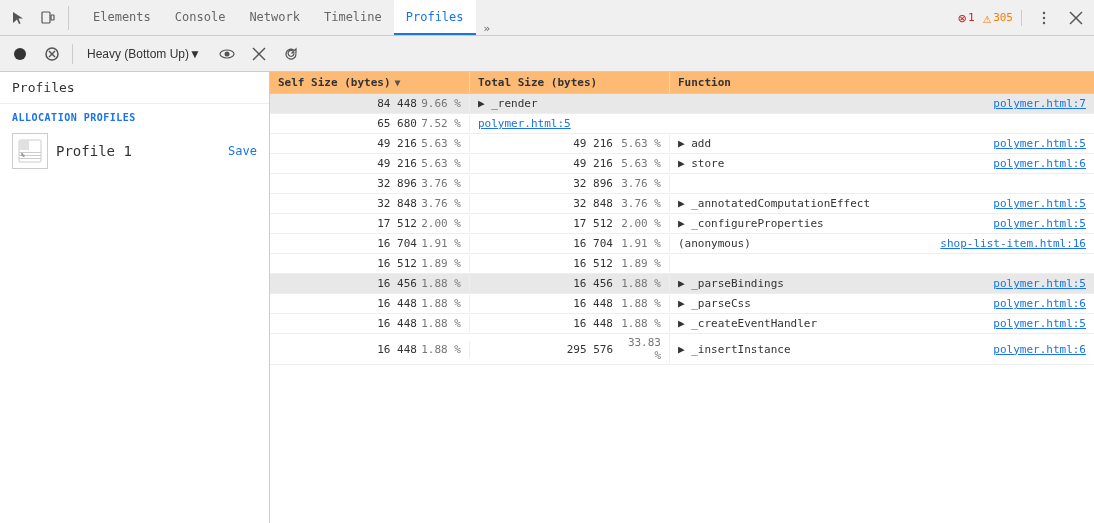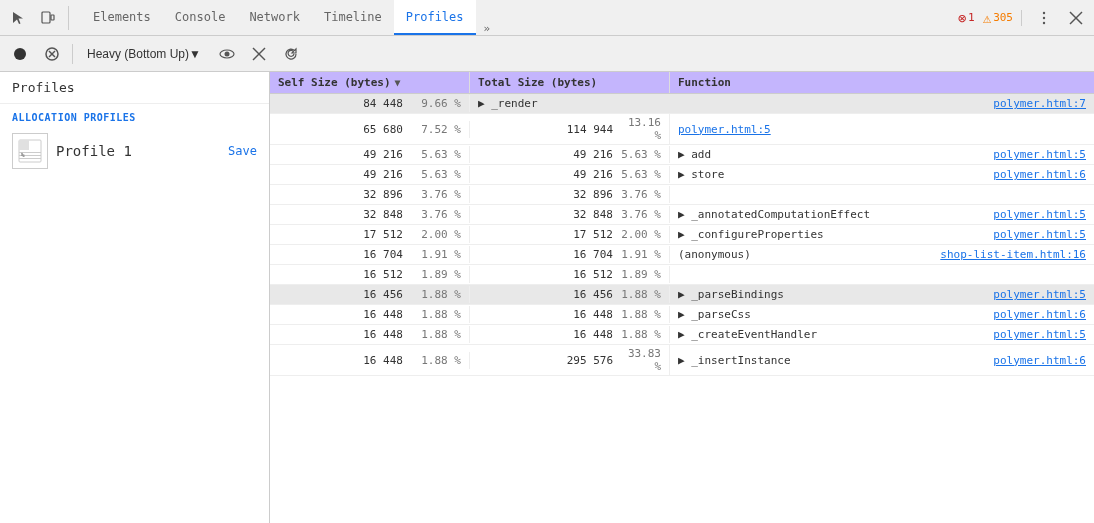--- a/index.html
+++ b/index.html
@@ -86,34 +86,34 @@
     .profile-icon-inner { display: flex; flex-direction: column; align-items: center; gap: 1px; }
     .profile-label { font-size: 14px; color: #333; flex: 1; }
     .save-link { color: #1a73e8; font-size: 12px; cursor: pointer; }
 
     
     .data-panel { flex: 1; overflow: auto; display: flex; flex-direction: column; }
 
     
     .col-headers {
       display: flex; align-items: center;
-      border-bottom: 1px solid #ccc; background: #c4b5fd;
+      border-bottom: 1px solid #ccc; background: #fdba74;
       flex-shrink: 0; position: sticky; top: 0; z-index: 1;
     }
     .col-self { width: 200px; flex-shrink: 0; padding: 4px 8px; font-size: 11px; color: #333; font-weight: 600; display: flex; align-items: center; gap: 4px; border-right: 1px solid #ddd; }
     .col-total { width: 200px; flex-shrink: 0; padding: 4px 8px; font-size: 11px; color: #333; font-weight: 600; border-right: 1px solid #ddd; }
     .col-function { flex: 1; padding: 4px 8px; font-size: 11px; color: #333; font-weight: 600; }
 
     
     .data-row {
       display: flex; align-items: center;
       border-bottom: 1px solid #eee; min-height: 20px;
     }
     .data-row.highlighted { background: #e8e8e8; }
-    .cell-self { width: 200px; flex-shrink: 0; padding: 2px 8px; display: flex; gap: 14px; justify-content: flex-end; align-items: center; border-right: 1px solid #eee; font-size: 11px; }
+    .cell-self { width: 200px; flex-shrink: 0; padding: 2px 8px; display: flex; gap: 0; justify-content: flex-end; align-items: center; border-right: 1px solid #eee; font-size: 11px; }
     .cell-total { width: 200px; flex-shrink: 0; padding: 2px 8px; display: flex; gap: 4px; justify-content: flex-end; align-items: center; border-right: 1px solid #eee; font-size: 11px; }
     .cell-function { flex: 1; padding: 2px 8px; display: flex; align-items: center; justify-content: space-between; font-size: 11px; }
     .pct { color: #777; width: 44px; text-align: right; }
     .val { text-align: right; flex: 1; }
     .fn-name { display: flex; align-items: center; gap: 2px; }
     .fn-link { color: #1a73e8; text-decoration: underline; cursor: pointer; font-size: 11px; }
     .fn-text { font-family: monospace; font-size: 11px; }
 
     
     ::-webkit-scrollbar { width: 8px; height: 8px; }
@@ -270,24 +270,20 @@
         <span class="fn-text">▶ _render</span>
       </span>
       <span class="fn-link">polymer.html:7</span>
     </div>
   </div>
           <div class="data-row">
     <div class="cell-self">
       <span class="val">65 680</span>
       <span class="pct">7.52 %</span>
     </div>
-    <div class="cell-total">
-      <span class="val">114 944</span>
-      <span class="pct">13.16 %</span>
-    </div>
     <div class="cell-function">
       <span class="fn-link">polymer.html:5</span>
     </div>
   </div>
           <div class="data-row">
     <div class="cell-self">
       <span class="val">49 216</span>
       <span class="pct">5.63 %</span>
     </div>
     <div class="cell-total">

